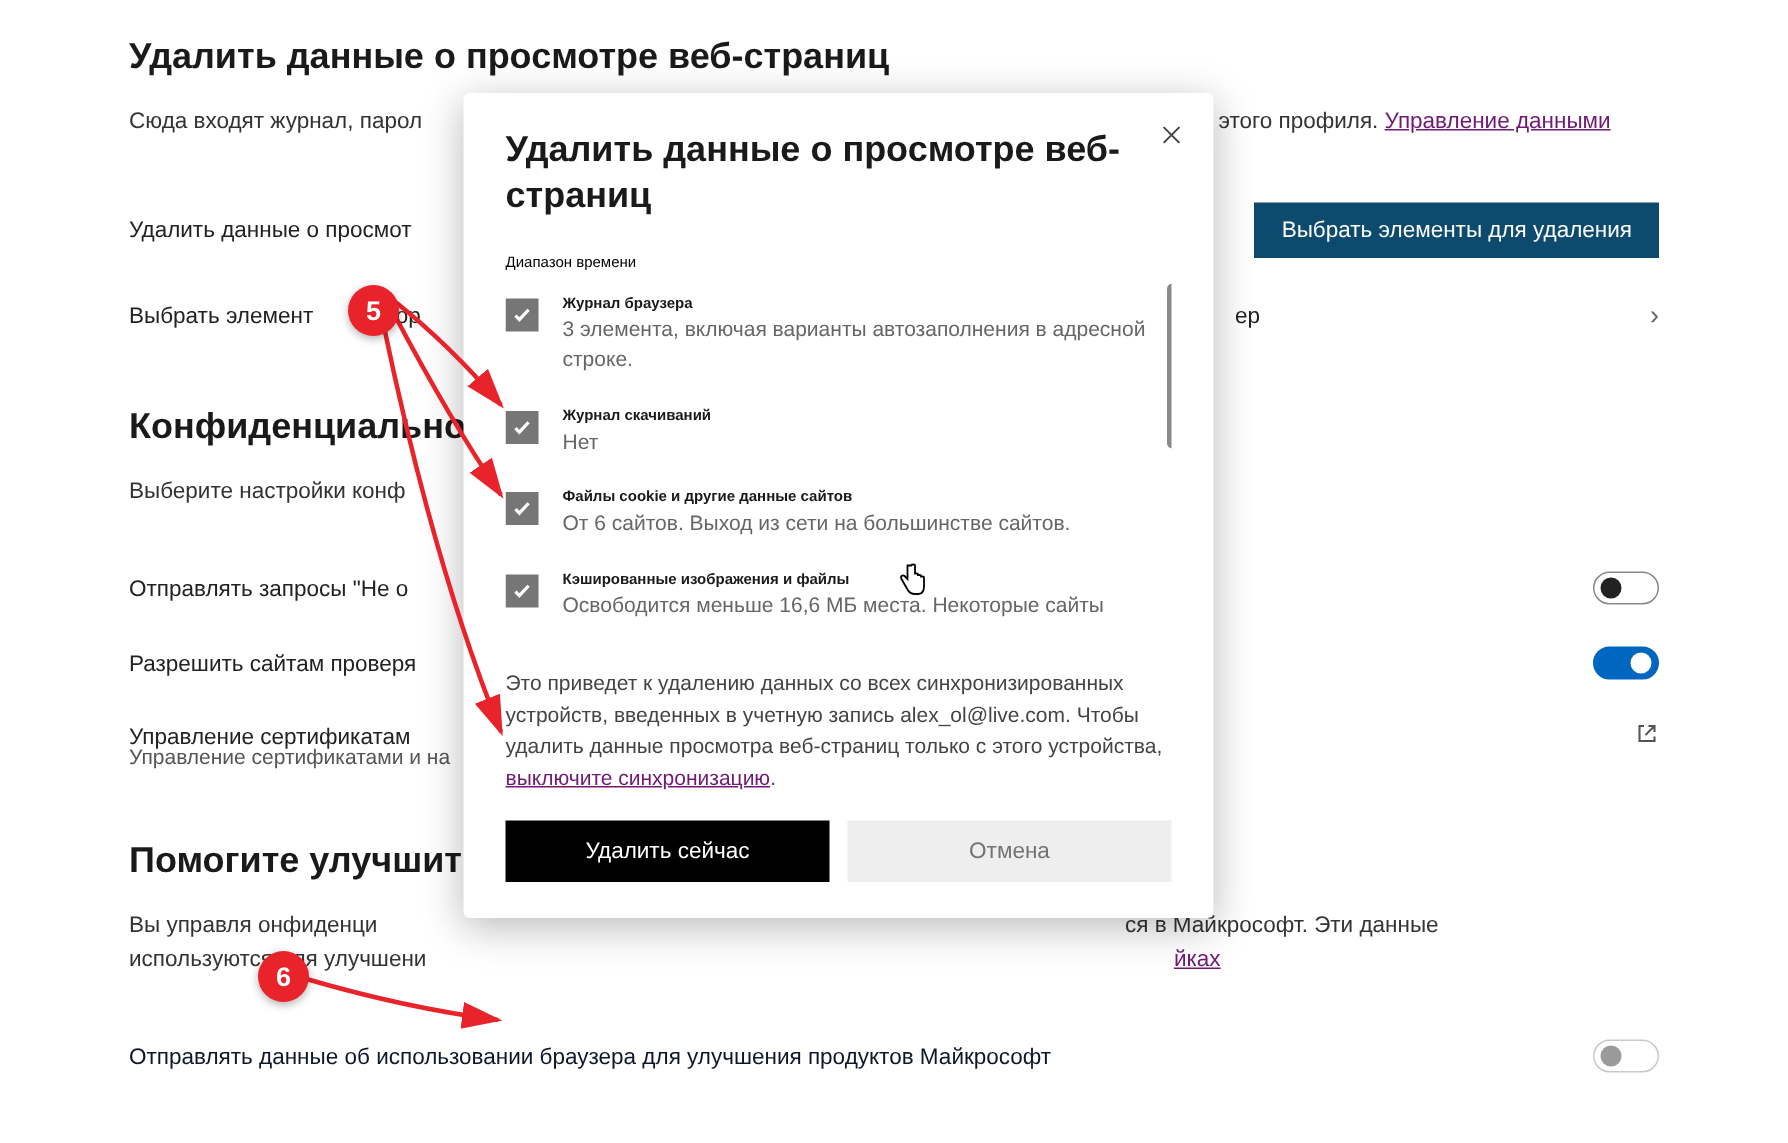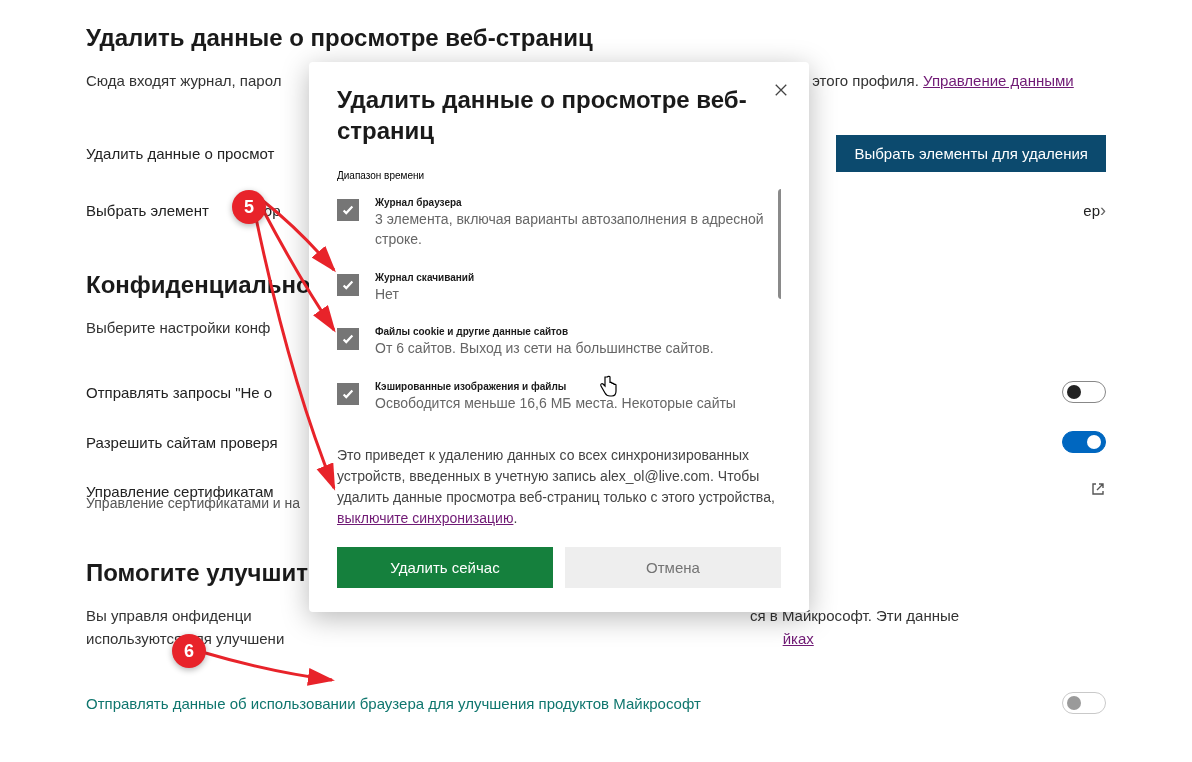--- a/index.html
+++ b/index.html
@@ -114,21 +114,21 @@
 .opt-body .opt-sub { font-size:14px; color:#666; line-height:1.4; margin-top:2px;}
 .modal-note {
   font-size:14px; color:#444; line-height:1.5; margin-top:18px;
 }
 .modal-actions {
   display:flex; gap:12px; margin-top:18px;
 }
 .modal-actions button {
   flex:1; padding:12px 0; font-size:15px; border:none; cursor:pointer;
 }
-.btn-primary { background:#15803d; color:#fff;}
+.btn-primary { background:#000000; color:#fff;}
 .btn-secondary { background:#eee; color:#737373;}
 
 .annot-badge {
   position:absolute; width:34px; height:34px; border-radius:50%;
   background:#e8232a; color:#fff; font-weight:700; font-size:18px;
   display:flex; align-items:center; justify-content:center;
   box-shadow:0 2px 6px rgba(0,0,0,.3);
   z-index:50;
 }
 .annot-svg { position:absolute; inset:0; pointer-events:none; z-index:49;}
@@ -152,21 +152,21 @@
     <span>Удалить данные о просмот</span>
     <button class="primary-btn">Выбрать элементы для удаления</button>
   </div>
 
   <div class="row">
     <span>
       <span>Выбрать элемент</span>
       <span style="display:inline-block;width:40px;"></span>
       <span>тор</span>
     </span>
-    <span style="display:flex;align-items:center;">
+    <span style="display:flex;align-items:center;gap:260px;">
       <span>ер</span>
       <span class="chevron">›</span>
     </span>
   </div>
 
   <div class="section-gap"></div>
   <div class="section-title">Конфиденциально</div>
   <div class="section-desc">
     <span>Выберите настройки конф</span>
     <span style="display:inline-block;width:490px;"></span>
@@ -199,21 +199,21 @@
   <div class="section-title">Помогите улучшит</div>
   <div class="section-desc">
     <span>Вы управля       онфиденци</span>
     <span style="display:inline-block;width:490px;"></span>
     <span>ся в Майкрософт. Эти данные</span><br>
     <span>используются для улучшени</span>
     <span style="display:inline-block;width:490px;"></span>
     <span class="link">йках</span>
   </div>
 
-  <div class="row" style="color:#0f766e;align-items:center;">
+  <div class="row" style="color:#0f172a;align-items:center;">
     <span>Отправлять данные об использовании браузера для улучшения продуктов Майкрософт</span>
     <span class="toggle disabled">
         <span class="knob"></span>
       </span>
   </div>
 </div>
 
 <div class="modal-backdrop">
   <div class="modal">
     <div class="modal-close">

